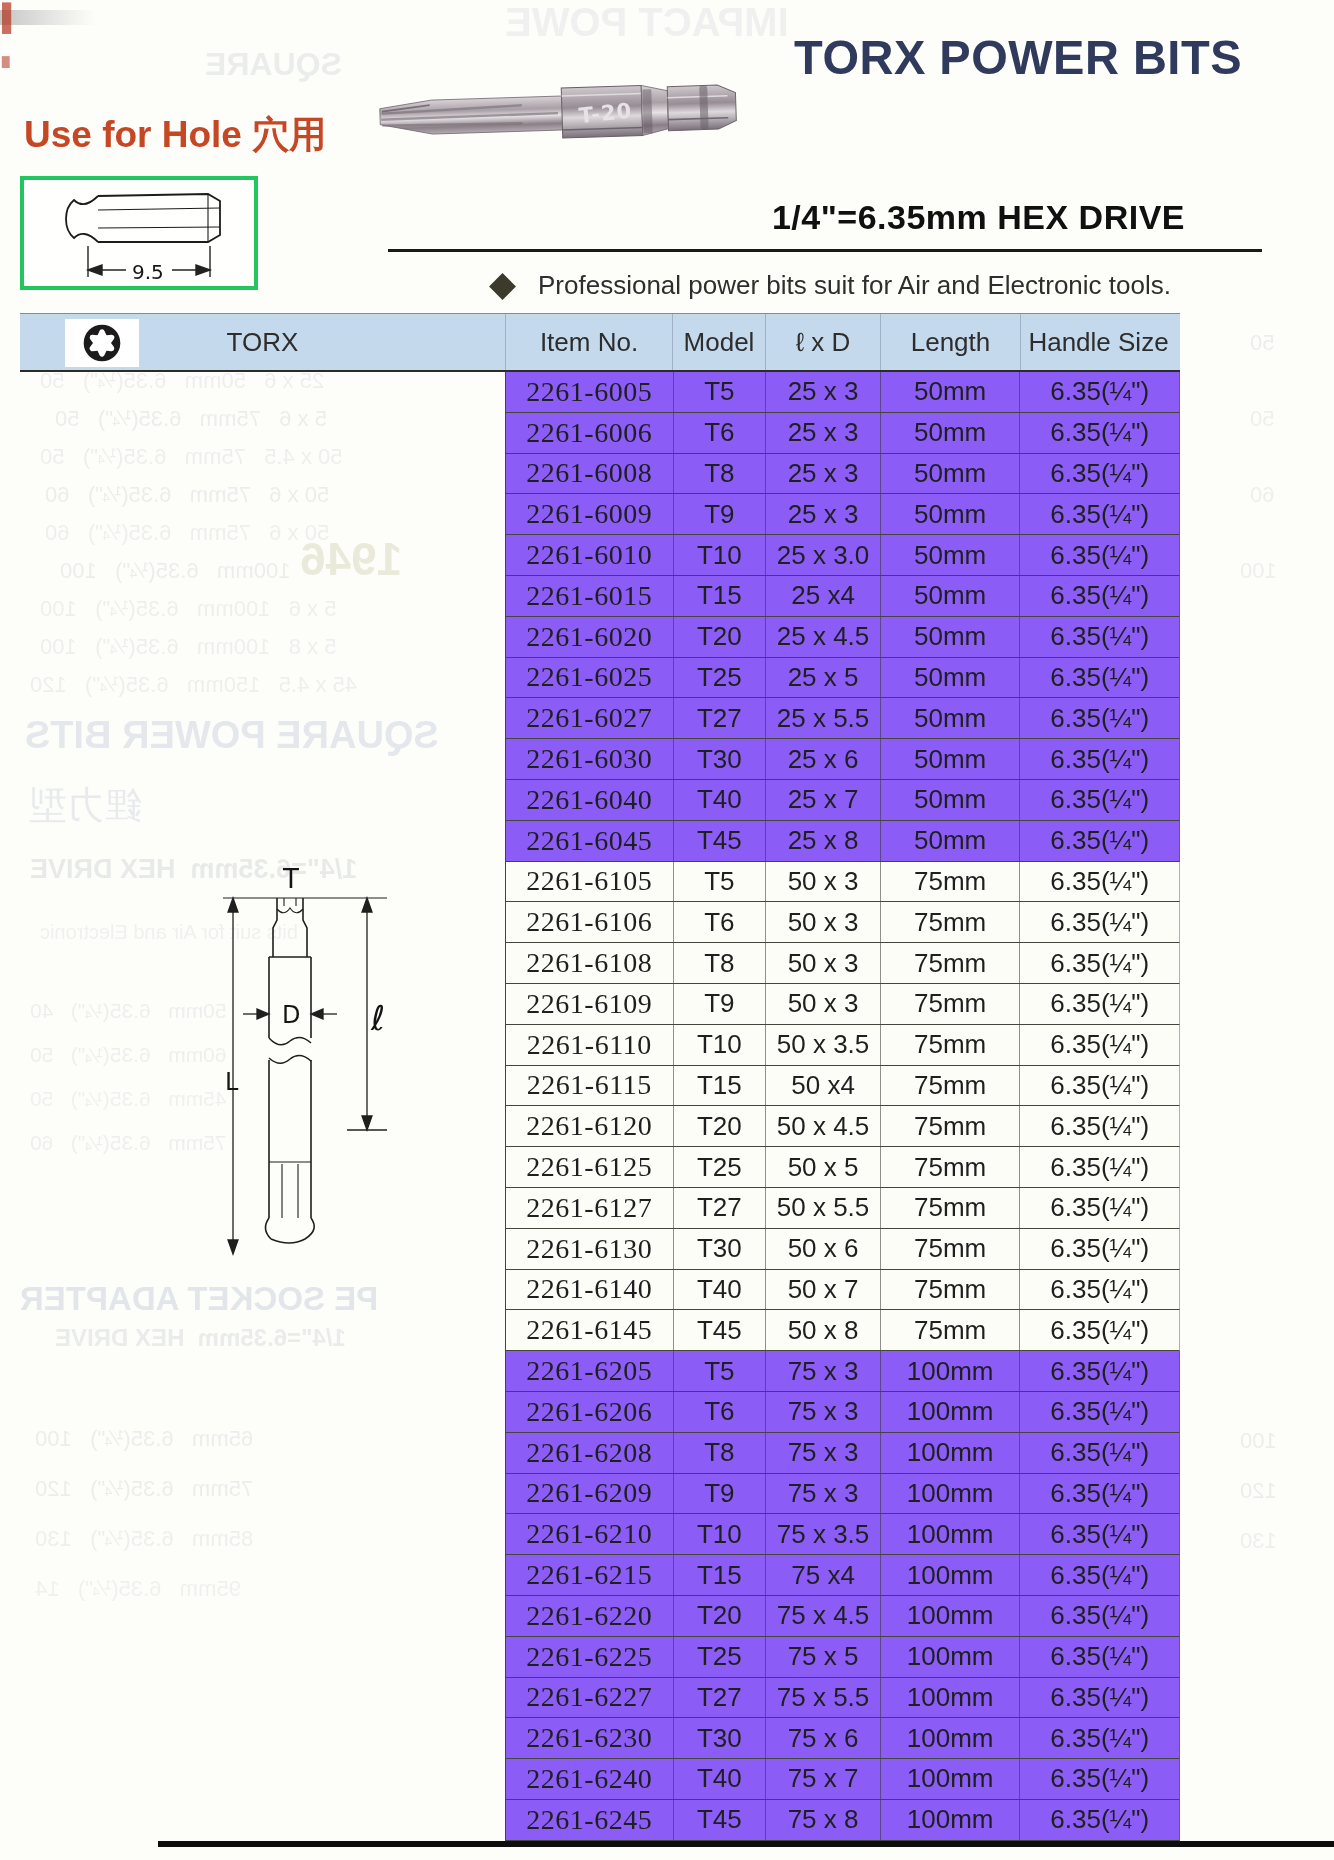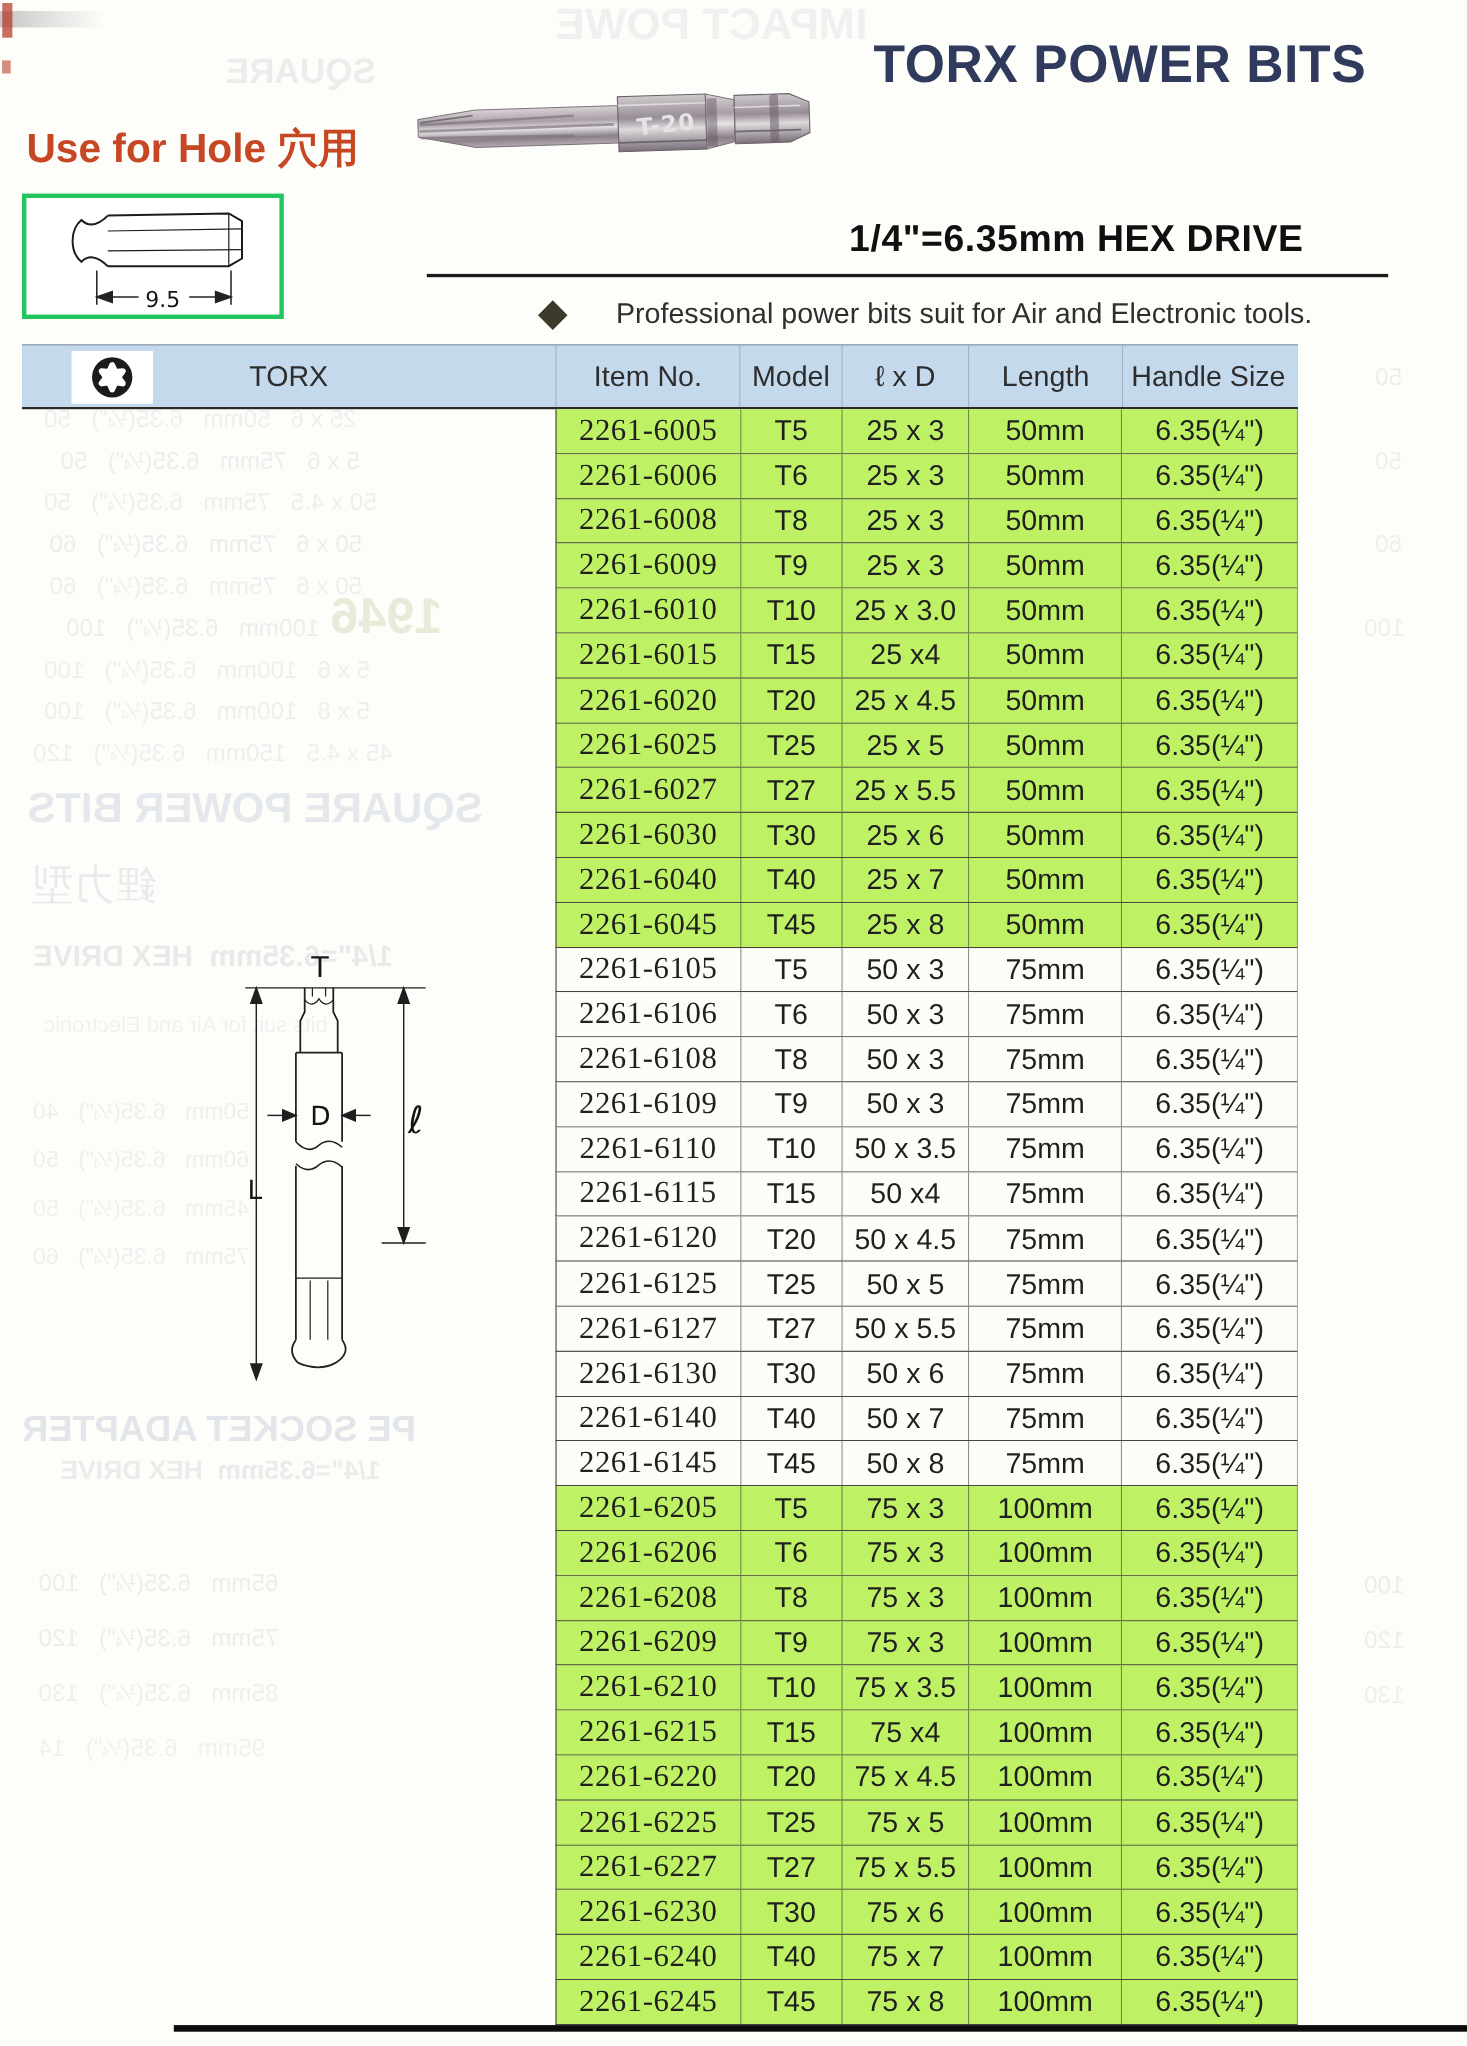--- a/index.html
+++ b/index.html
@@ -12,21 +12,21 @@
   
   .title{position:absolute;top:30px;right:92px;font-size:47px;font-weight:bold;
       color:#303a5d;letter-spacing:.5px;transform:scaleY(1.03);}
   .title-cn{position:absolute;top:108px;right:104px;font-size:46px;font-weight:bold;
       color:#3a3a3a;letter-spacing:3px;font-family:sans-serif;}
   .drive-spec{position:absolute;top:198px;right:149px;font-size:34px;font-weight:bold;
       color:#101010;letter-spacing:.5px;}
   .rule{position:absolute;top:249px;left:388px;width:874px;height:3px;background:#1a1a1a;}
   .use-for{position:absolute;top:110px;left:24px;font-size:37px;font-weight:bold;
       color:#c64724;letter-spacing:0;}
-  .note{position:absolute;top:270px;left:560px;font-size:26px;color:#2e2e2e;}
+  .note{position:absolute;top:270px;left:538px;font-size:26px;color:#2e2e2e;}
   .diamond{position:absolute;top:277px;left:493px;width:19px;height:19px;
       background:#3b3a2b;transform:rotate(45deg);}
   
   .hole-box{position:absolute;top:176px;left:20px;width:230px;height:106px;
       border:4px solid #22c55e;background:#fffffe;}
   
   .thead{position:absolute;top:313px;left:20px;width:1160px;height:59px;
       background:#c5d9ec;display:flex;box-sizing:border-box;
       border-top:1.5px solid rgba(40,45,70,.45);border-bottom:2px solid #2b2b28;}
   .th{height:100%;display:flex;align-items:center;justify-content:center;
@@ -35,21 +35,21 @@
   .th-torx{width:485px;position:relative;}
   .torx-chip{position:absolute;left:45px;top:5px;width:74px;height:48px;background:#ffffff;
       display:flex;align-items:center;justify-content:center;}
   .th-item{width:167px;}.th-model{width:93px;}.th-lxd{width:115px;}
   .th-length{width:140px;}.th-handle{width:156px;}
   
   .rows{position:absolute;top:372px;left:505px;width:675px;}
   .trow{display:flex;height:40.8px;box-sizing:border-box;
       border-bottom:1.5px solid #45453c;border-left:1.5px solid #45453c;
       border-right:1px solid rgba(60,60,50,.4);}
-  .trow.yellow{background:#bef264;}
+  .trow.yellow{background:#8b5cf6;}
   .trow.white{background:#fdfdf8;}
   .tcell{display:flex;align-items:center;justify-content:center;font-size:26px;color:#1f1f1f;
       border-left:1px solid rgba(55,55,50,.55);box-sizing:border-box;flex-shrink:1;}
   .tcell.c0{width:167px;border-left:none;font-family:"Liberation Serif",serif;font-size:28px;letter-spacing:.5px;}
   .tcell.c1{width:93px;}
   .tcell.c2{width:115px;}
   .tcell.c3{width:140px;}
   .tcell.c4{width:160px;}
   .bottom-line{position:absolute;top:1841px;left:158px;width:1176px;height:6px;background:#0d0d0d;}
   

